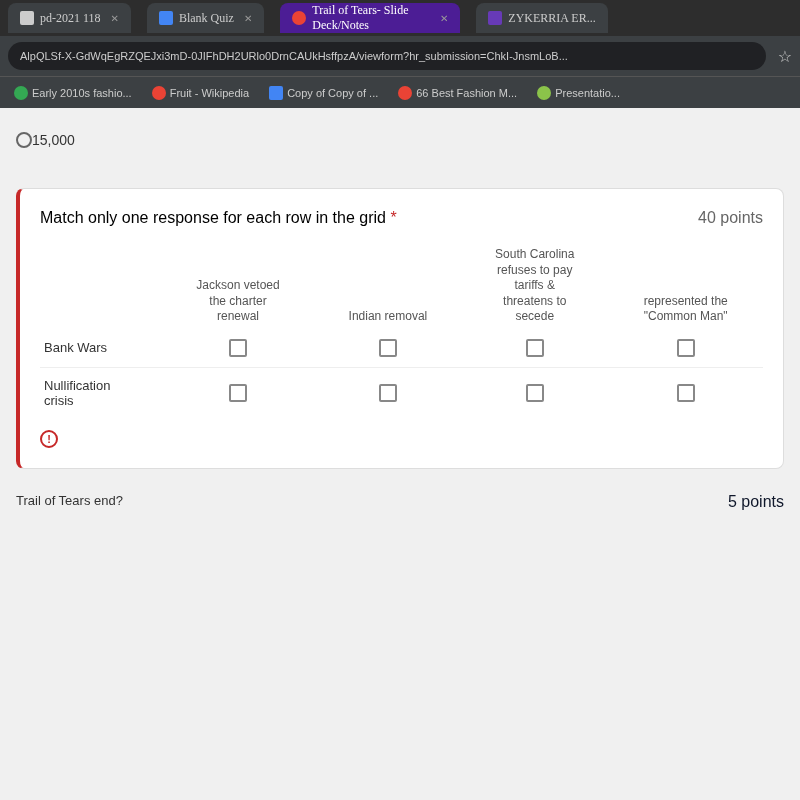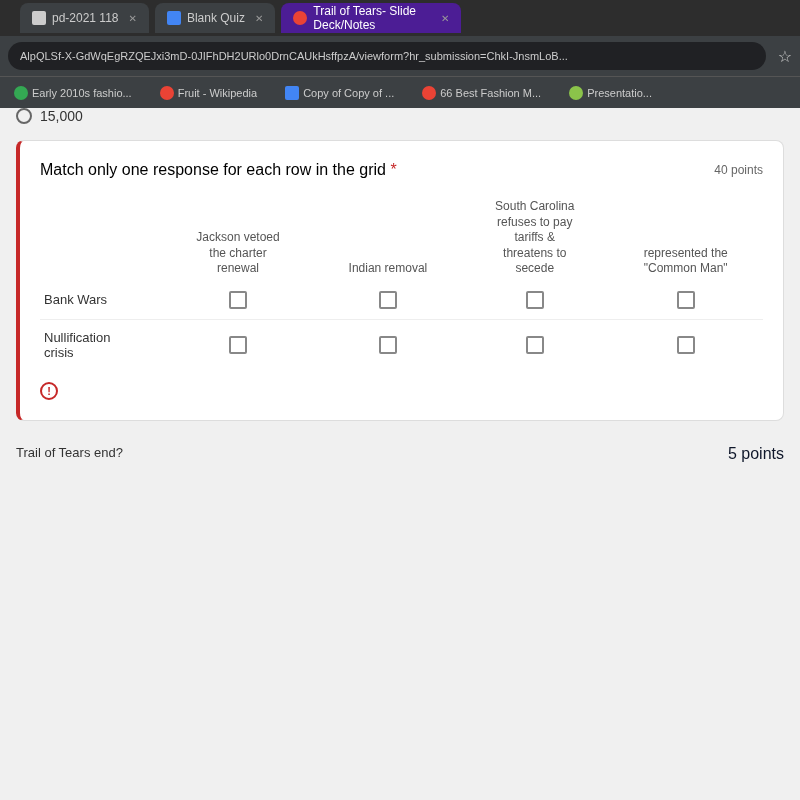--- a/index.html
+++ b/index.html
@@ -16,22 +16,23 @@
     .browser-chrome {
       background: #3c4043;
       width: 100%;
     }
 
     .tab-bar {
       display: flex;
       align-items: center;
       background: #2d2d2d;
       height: 36px;
-      padding: 0 20px;
-      gap: 6px;
+      padding: 0 8px;
+      gap: 16px;
+      font-family: Liberation Serif, serif;
     }
 
     .tab {
       display: flex;
       align-items: center;
       padding: 0 12px;
       height: 30px;
       border-radius: 8px 8px 0 0;
       font-size: 12px;
       color: #ccc;
@@ -93,21 +94,21 @@
       color: #ccc;
       font-size: 11px;
     }
 
     .bookmarks-bar {
       display: flex;
       align-items: center;
       background: #3c4043;
       height: 32px;
       padding: 0 8px;
-      gap: 16px;
+      gap: 8px;
       border-top: 1px solid #555;
     }
 
     .bookmark-item {
       display: flex;
       align-items: center;
       gap: 4px;
       font-size: 11px;
       color: #ccc;
       cursor: pointer;
@@ -132,22 +133,21 @@
     .page-content {
       background: #f0f0f0;
       padding: 0;
       height: calc(800px - 108px);
       overflow-y: auto;
     }
 
     .radio-option {
       display: flex;
       align-items: center;
-      gap: 8px;
-      padding: 0 16px;
+      padding: 24px 16px;
       font-size: 14px;
       color: #333;
     }
 
     .radio-circle {
       width: 16px;
       height: 16px;
       border: 2px solid #666;
       border-radius: 50%;
       flex-shrink: 0;
@@ -168,21 +168,21 @@
     }
 
     .question-header {
       display: flex;
       justify-content: space-between;
       align-items: center;
       margin-bottom: 16px;
     }
 
     .question-points {
-      font-size: 12px;
+      font-size: 16px;
       color: #666;
       white-space: nowrap;
       margin-left: 16px;
     }
 
     
     .grid-table {
       width: 100%;
       border-collapse: collapse;
       font-size: 12px;
@@ -281,20 +281,24 @@
     </div>
     <div class="tab">
       <span class="tab-favicon blue-rect"></span>
       <span>Blank Quiz</span>
       <span class="tab-close">✕</span>
     </div>
     <div class="tab active">
       <span class="tab-favicon orange-circle"></span>
       <span>Trail of Tears- Slide Deck/Notes</span>
       <span class="tab-close">✕</span>
+    </div>
+    <div class="tab">
+      <span class="tab-favicon purple-rect"></span>
+      <span>ZYKERRIA ER...</span>
     </div>
   </div>
 
   <div class="address-bar-row">
     <input class="address-bar" readonly="" value="AlpQLSf-X-GdWqEgRZQEJxi3mD-0JIFhDH2URlo0DrnCAUkHsffpzA/viewform?hr_submission=ChkI-JnsmLoB..." style="">
     <span style="color:#ccc;font-size:16px;">☆</span>
   </div>
 
   <div class="bookmarks-bar">
     <div class="bookmark-item">

